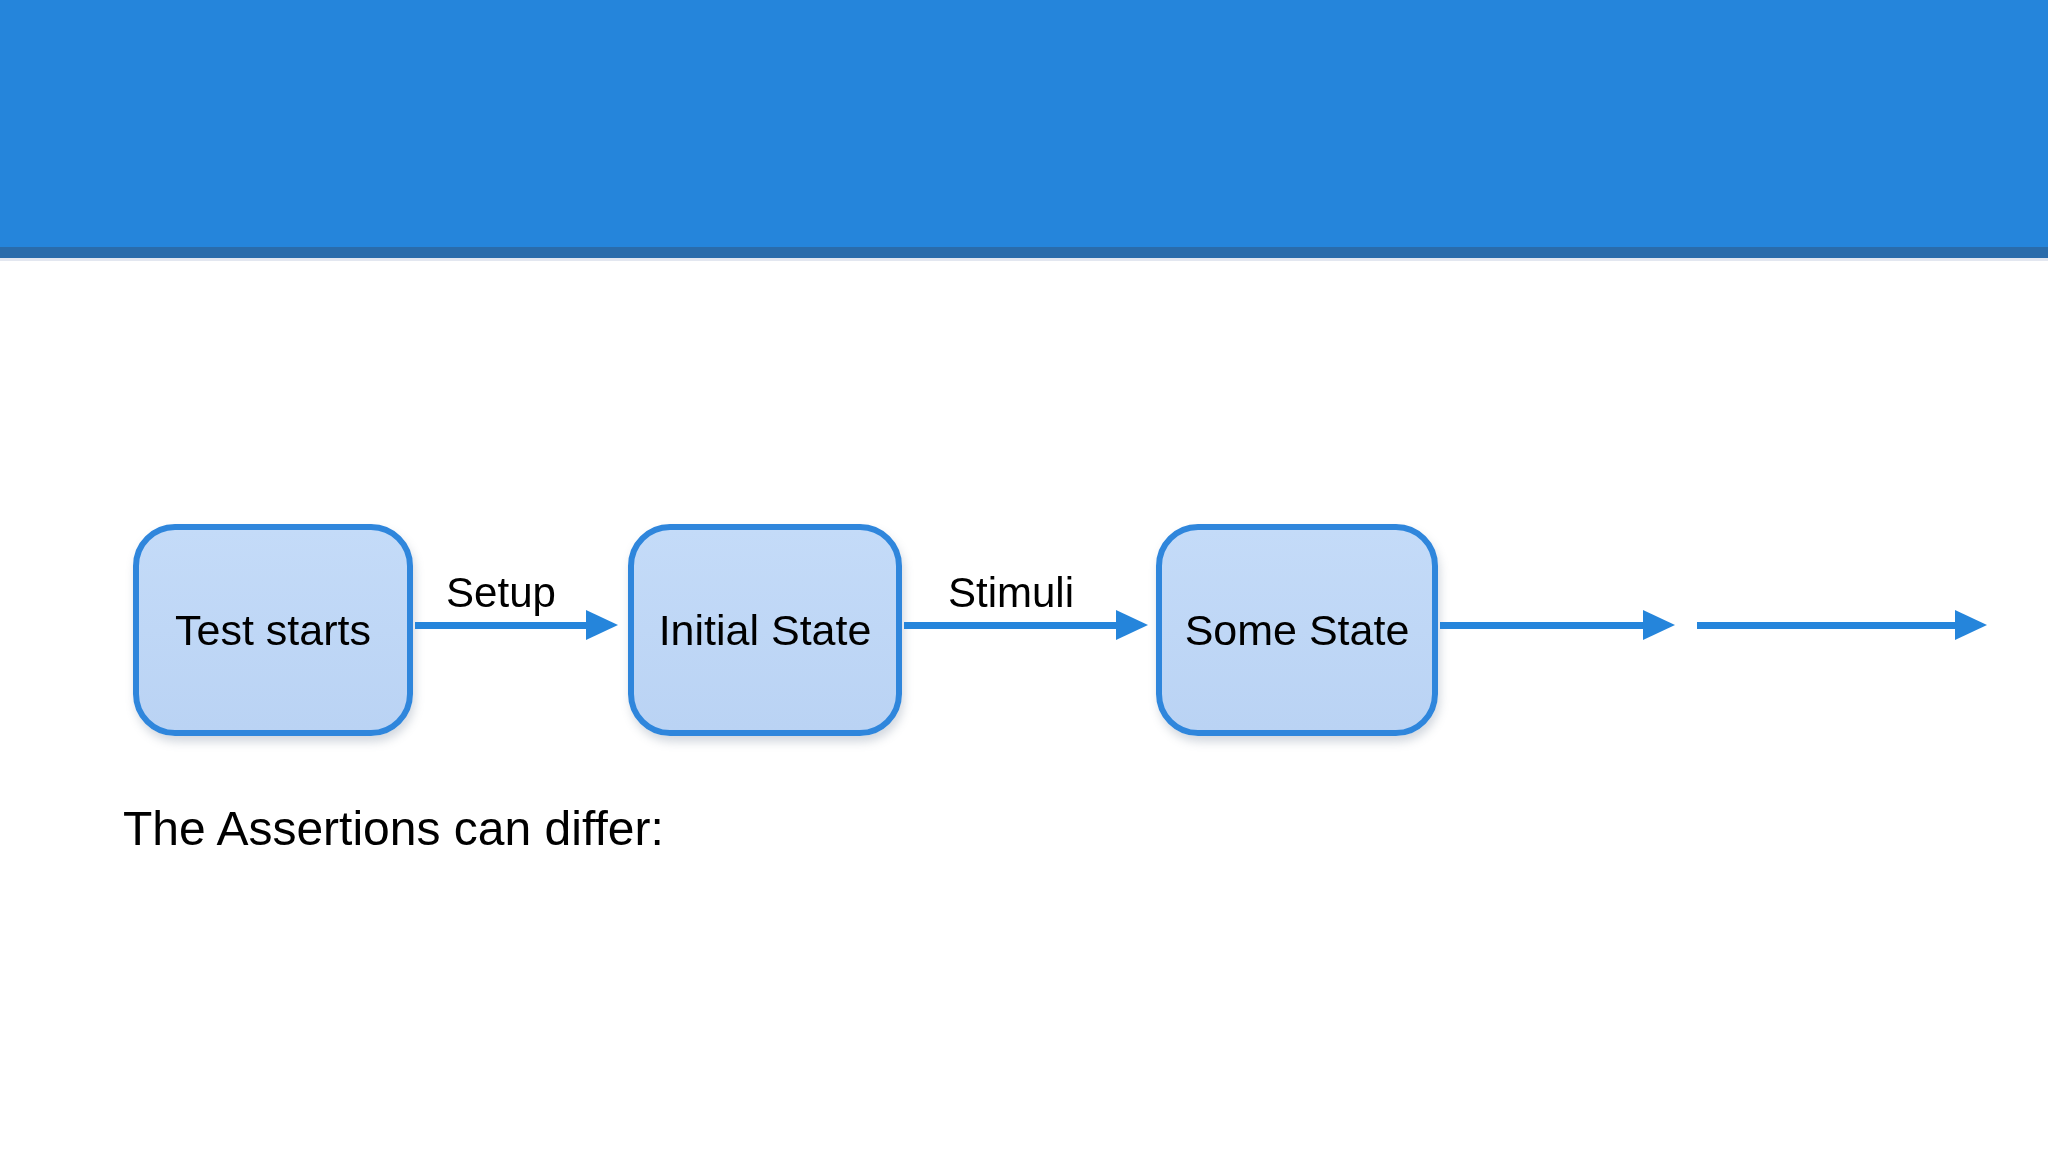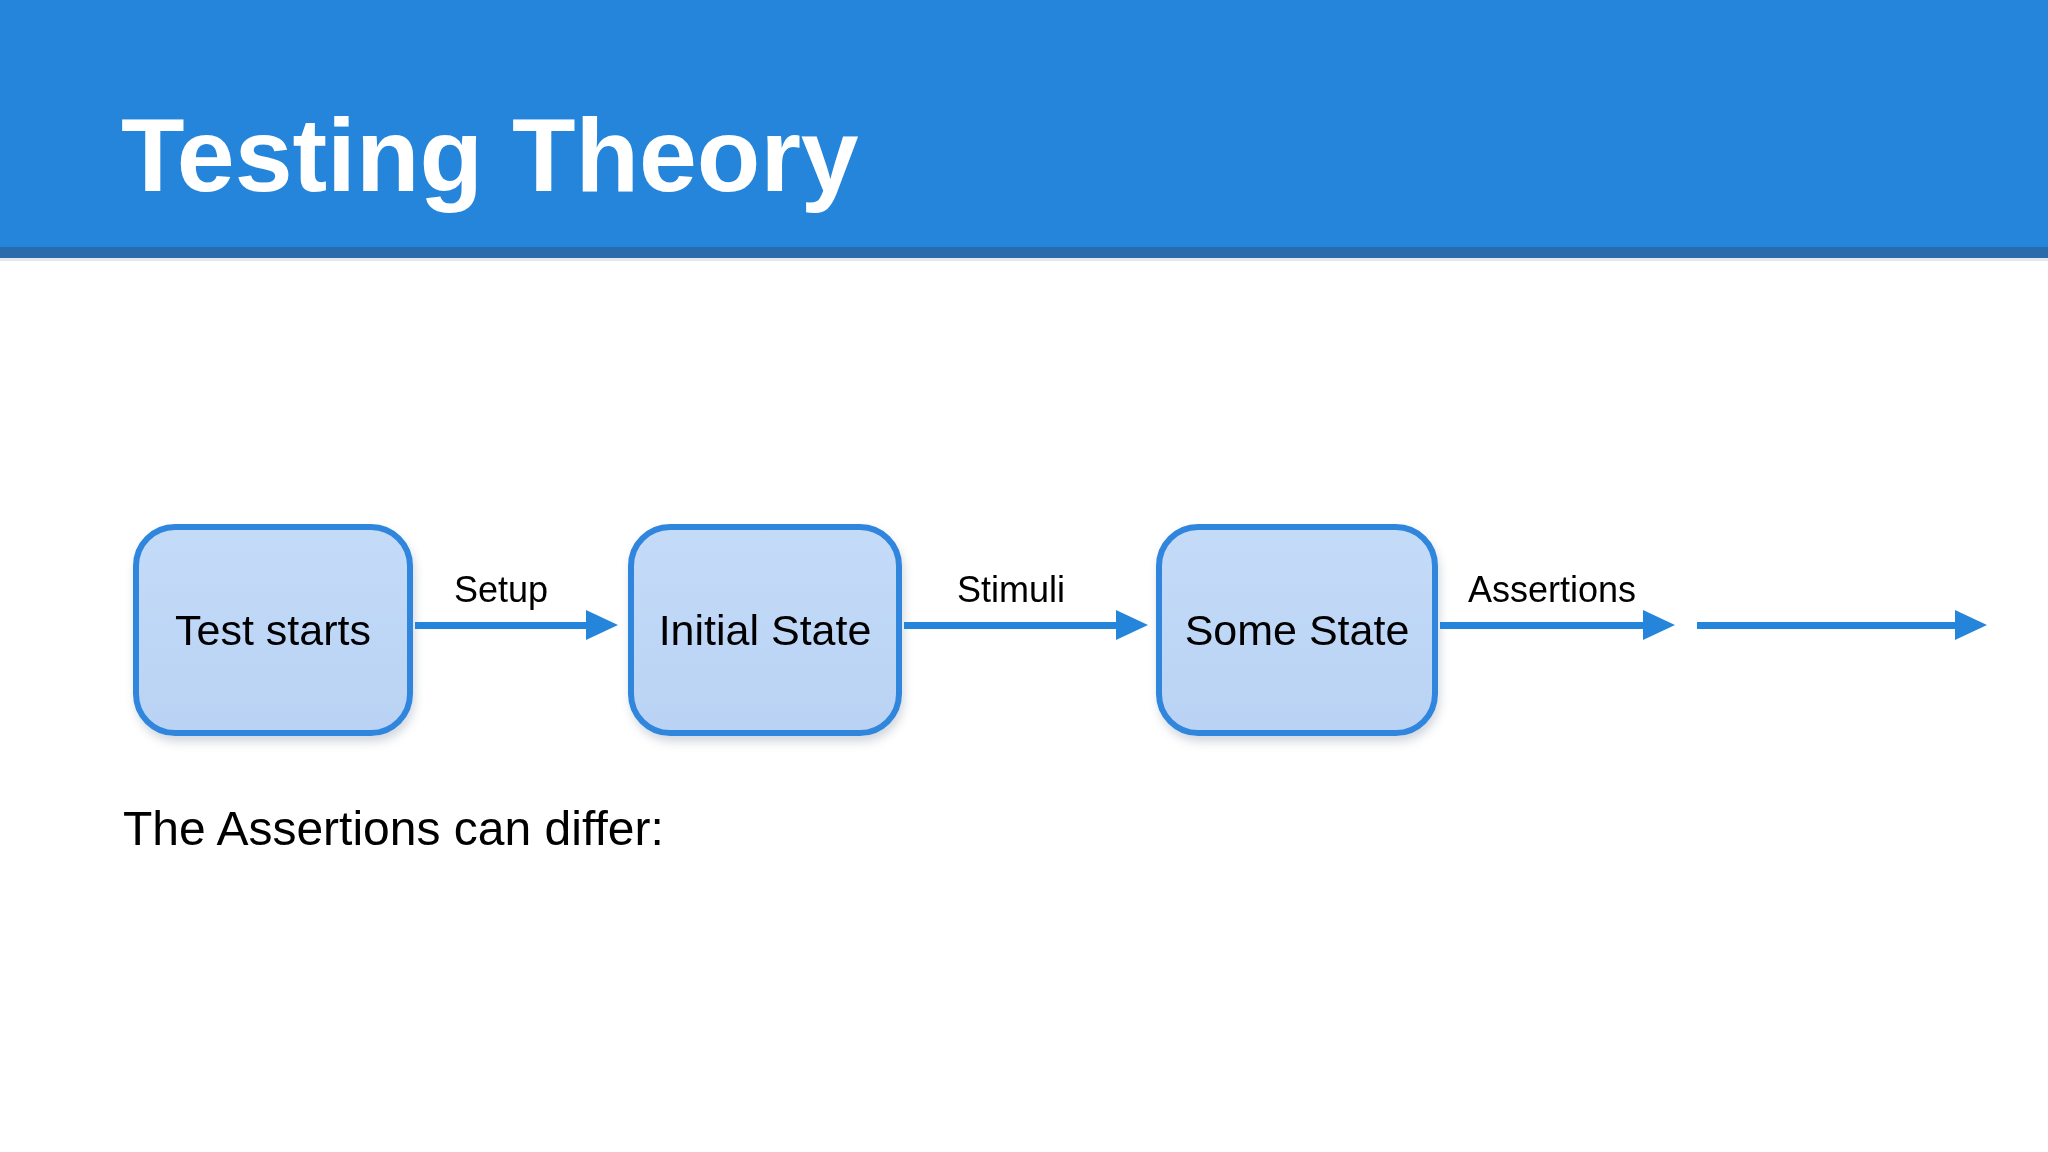--- a/index.html
+++ b/index.html
@@ -85,21 +85,21 @@
   #arrow-line-stimuli    { left: 904px;  width: 212px; }
   #arrow-head-stimuli    { left: 1116px; }
   #arrow-line-assertions { left: 1440px; width: 203px; }
   #arrow-head-assertions { left: 1643px; }
   #arrow-line-teardown   { left: 1697px; width: 258px; }
   #arrow-head-teardown   { left: 1955px; }
 
   .arrow-label {
     position: absolute;
     top: 572px;
-    font-size: 36px;
+    font-size: 42px;
     line-height: 1;
     color: #000000;
     text-align: center;
     white-space: nowrap;
   }
   #label-setup      { left: 401px;  width: 200px; }
   #label-stimuli    { left: 911px;  width: 200px; }
   #label-assertions { left: 1422px; width: 260px; }
   #label-teardown   { left: 1695px; width: 260px; }
 
@@ -115,21 +115,20 @@
   #note-line-2 { left: 272px; top: 889px; }
 </style>
 </head>
 <body>
 
 <div class="slide">
 
   <div class="header-bar"></div>
   <div class="header-stripe"></div>
   <div class="header-stripe-soft"></div>
-  <h1 class="slide-title">Testing Theory</h1>
 
   <div class="flow-node" id="node-test-starts">
     <span class="node-label">Test starts</span>
   </div>
   <div class="flow-node" id="node-some-state">
     <span class="node-label">Some State</span>
   </div>
   <div class="flow-node" id="node-initial-state">
     <span class="node-label">Initial State</span>
   </div>
@@ -141,17 +140,16 @@
   <div class="arrow-head" id="arrow-head-stimuli"></div>
 
   <div class="arrow-line" id="arrow-line-assertions"></div>
   <div class="arrow-head" id="arrow-head-assertions"></div>
 
   <div class="arrow-line" id="arrow-line-teardown"></div>
   <div class="arrow-head" id="arrow-head-teardown"></div>
 
   <div class="arrow-label" id="label-setup">Setup</div>
   <div class="arrow-label" id="label-stimuli">Stimuli</div>
-  <div class="arrow-label" id="label-assertions">Assertions</div>
 
   <div class="note-line" id="note-line-1">The Assertions can differ:</div>
 
 </div>
 
 </body></html>

